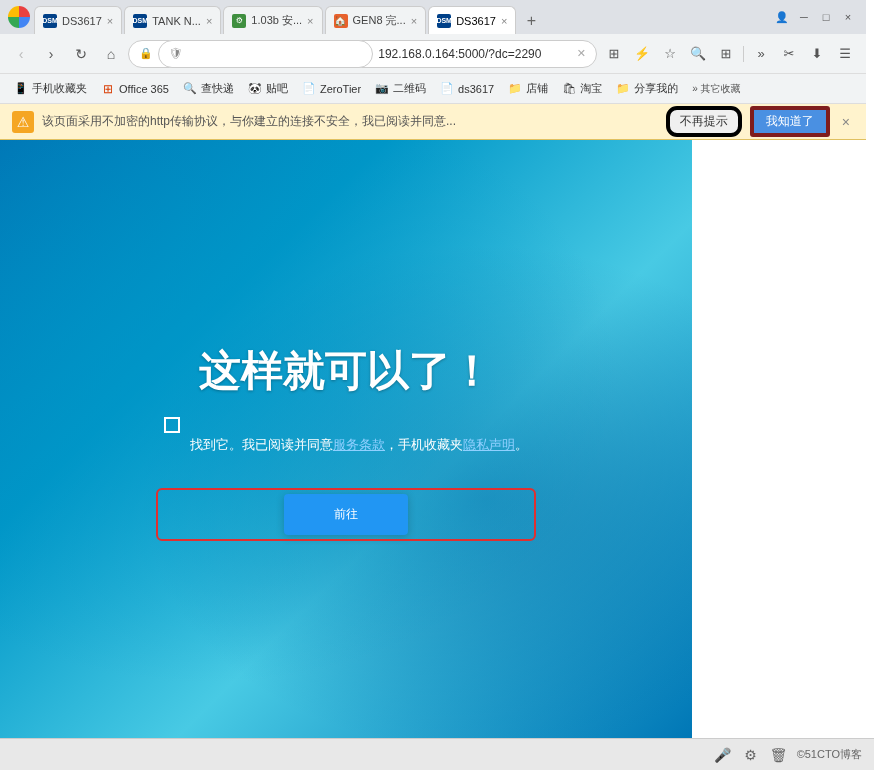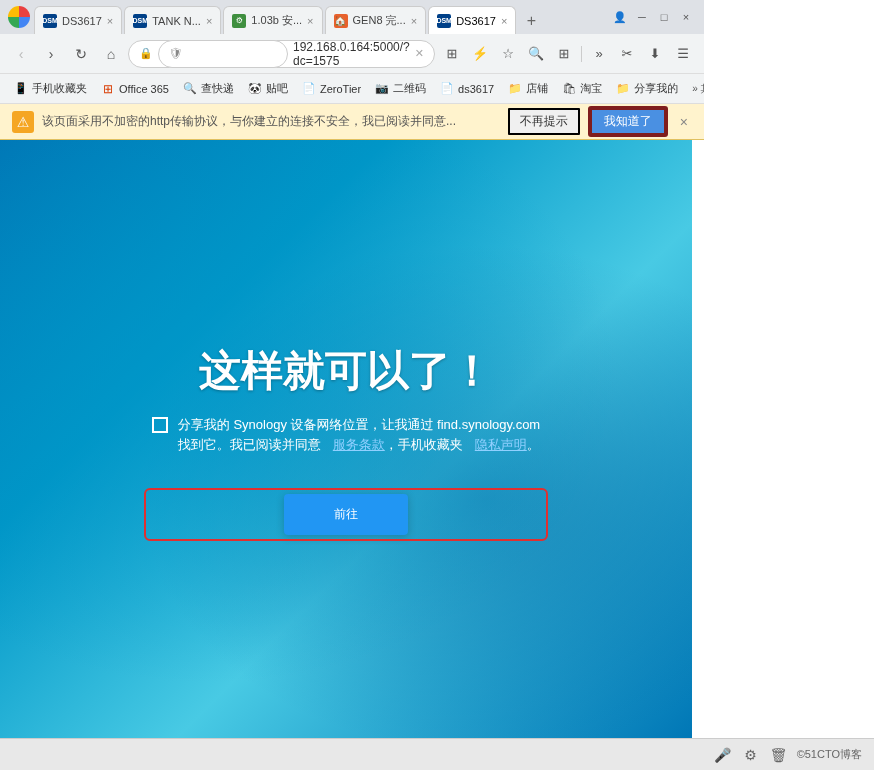--- a/index.html
+++ b/index.html
@@ -1,19 +1,19 @@
 <!DOCTYPE html>
 <html><head>
   <meta charset="utf-8">
   <style>
     * { margin: 0; padding: 0; box-sizing: border-box; }
     body { width: 874px; height: 770px; overflow: hidden; font-family: 'Microsoft YaHei', Arial, sans-serif; background: #fff; }
 
     
-    .browser-chrome { background: #bef264; width: 704px; }
+    .browser-chrome { background: #bef264; width: 866px; }
 
     
     .title-bar {
       display: flex; align-items: center; height: 34px;
       background: #dee1e6; padding: 0 8px; gap: 4px;
     }
     .browser-logo { width: 22px; height: 22px; border-radius: 50%;
       background: conic-gradient(#e94040 0deg 90deg, #4285f4 90deg 180deg, #34a853 180deg 270deg, #fbbc05 270deg 360deg);
       flex-shrink: 0;
     }
@@ -69,22 +69,22 @@
 
     
     .security-bar {
       display: flex; align-items: center; height: 36px;
       background: #fff3cd; padding: 0 12px; gap: 8px;
       border-bottom: 1px solid #e0c060;
     }
     .security-bar-icon { width: 22px; height: 22px; background: #f5a623; display: flex; align-items: center; justify-content: center; color: #fff; font-size: 14px; border-radius: 3px; flex-shrink: 0; }
     .security-bar-text { font-size: 12px; color: #555; flex: 1; overflow: hidden; text-overflow: ellipsis; white-space: nowrap; }
     .security-bar-btn {
-      font-size: 12px; color: #333; background: #f0f0f0; border: 2px solid #000000;
-      padding: 3px 10px; border-radius: 1px; cursor: pointer; white-space: nowrap;
+      font-size: 12px; color: #333; background: #f0f0f0; border: 4px solid #000000;
+      padding: 3px 10px; border-radius: 11px; cursor: pointer; white-space: nowrap;
     }
     .security-bar-ok {
       font-size: 12px; color: #fff; background: #4a90e2; border: 4px solid #7f1d1d;
       padding: 3px 12px; border-radius: 3px; cursor: pointer; white-space: nowrap;
     }
     .security-close { font-size: 14px; color: #888; cursor: pointer; padding: 0 4px; }
 
     
     .main-content {
       width: 692px;
@@ -98,21 +98,21 @@
       position: absolute; top: 0; left: 0; right: 0; bottom: 0;
       background: radial-gradient(ellipse at 30% 40%, rgba(0,150,200,0.6) 0%, transparent 60%),
                   radial-gradient(ellipse at 70% 60%, rgba(0,100,160,0.5) 0%, transparent 50%);
     }
     .content-inner { position: relative; z-index: 1; text-align: center; padding: 20px; }
     .main-title { font-size: 42px; font-weight: bold; color: #fff; text-shadow: 0 1px 3px rgba(0,0,0,0.3); margin-bottom: 16px; }
     .main-subtitle { font-size: 22px; color: #e0f4ff; margin-bottom: 30px; }
     .checkbox-row { display: flex; align-items: flex-start; gap: 10px; text-align: left; max-width: 420px; margin: 0 auto 40px; }
     .checkbox-box { width: 16px; height: 16px; border: 2px solid #fff; background: transparent; flex-shrink: 0; margin-top: 2px; cursor: pointer; }
     .checkbox-text { font-size: 13px; color: #fff; line-height: 1.5; }
-    .checkbox-text a { color: #90d0ff; text-decoration: underline; margin-left: 12px; }
+    .checkbox-text a { color: #90d0ff; text-decoration: underline; }
     .forward-btn-wrapper { position: relative; }
     .forward-btn-outline { 
       position: absolute; top: -6px; left: -8px; right: -8px; bottom: -6px;
       border: 2px solid #e03030; border-radius: 6px; pointer-events: none;
     }
     .forward-btn {
       background: #2196f3; color: #fff; border: none; border-radius: 4px;
       padding: 12px 50px; font-size: 12px; cursor: pointer;
       font-family: 'Microsoft YaHei', Arial, sans-serif;
       box-shadow: 0 2px 8px rgba(0,0,0,0.2);
@@ -179,21 +179,21 @@
 
   <div class="nav-bar">
     <div class="nav-btn disabled">‹</div>
     <div class="nav-btn">›</div>
     <div class="nav-btn">↻</div>
     <div class="nav-btn">⌂</div>
 
     <div class="address-bar">
       <span class="lock-icon">🔒</span>
       <span class="address-bar .lock-icon" style="font-size:11px;color:#888;">🛡</span>
-      <span class="url-text">192.168.0.164:5000/?dc=1575</span>
+      <span class="url-text">192.168.0.164:5000/?dc=2290</span>
       <span class="clear-btn">✕</span>
     </div>
 
     <div class="right-icons">
       <div class="right-icon">⊞</div>
       <div class="right-icon">⚡</div>
       <div class="right-icon">☆</div>
       <div class="right-icon">🔍</div>
       <div class="right-icon">⊞</div>
       <div class="divider-v"></div>
@@ -258,21 +258,21 @@
 
 </div>
 
 <div class="main-content">
   <div class="content-inner">
     <div class="main-title">这样就可以了！</div>
 
     <div class="checkbox-row">
       <div class="checkbox-box"></div>
       <div class="checkbox-text">
-        <span>分享我的 Synology 设备网络位置，让我通过 find.synology.com</span><br>
+        <br>
         <span>找到它。我已阅读并同意</span><a href="#">服务条款</a><span>，手机收藏夹</span><a href="#">隐私声明</a><span>。</span>
       </div>
     </div>
 
     <div class="forward-btn-wrapper">
       <div class="forward-btn-outline"></div>
       <button class="forward-btn">前往</button>
     </div>
   </div>
 </div>

